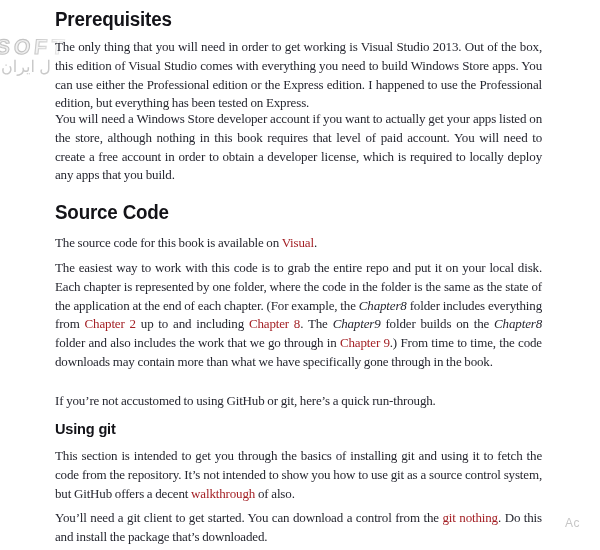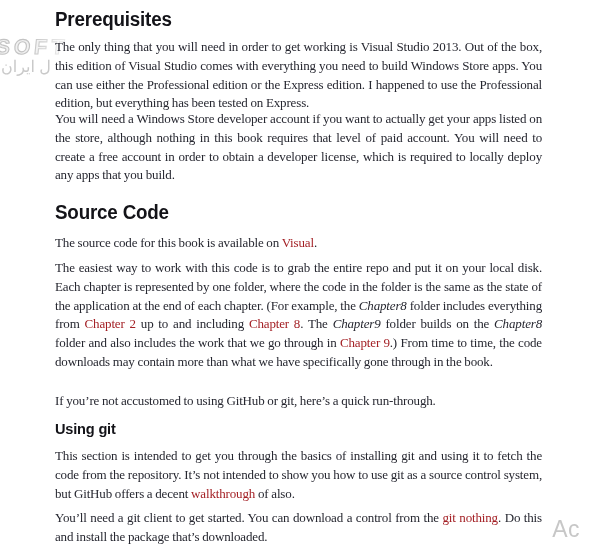--- a/index.html
+++ b/index.html
@@ -50,21 +50,21 @@
     position:absolute;left:1px;top:57px;
     font-family:"Liberation Sans", sans-serif;
     font-size:16px;
     color:#c9c9c9;
     direction:rtl;
     user-select:none;
   }
   .wm-corner{
     position:absolute;right:20px;top:516px;
     font-family:"Liberation Sans", sans-serif;
-    font-size:23px;letter-spacing:.5px;
+    font-size:12px;letter-spacing:.5px;
     color:#c7c7c7;
     user-select:none;
   }
 </style>
 </head>
 <body>
 
 <div class="page" style="--bg: #ffffff; --body: #262730; --heading: #131318; --link: #a31f24;">
 
   <div class="wm-logo">SOFT</div>

